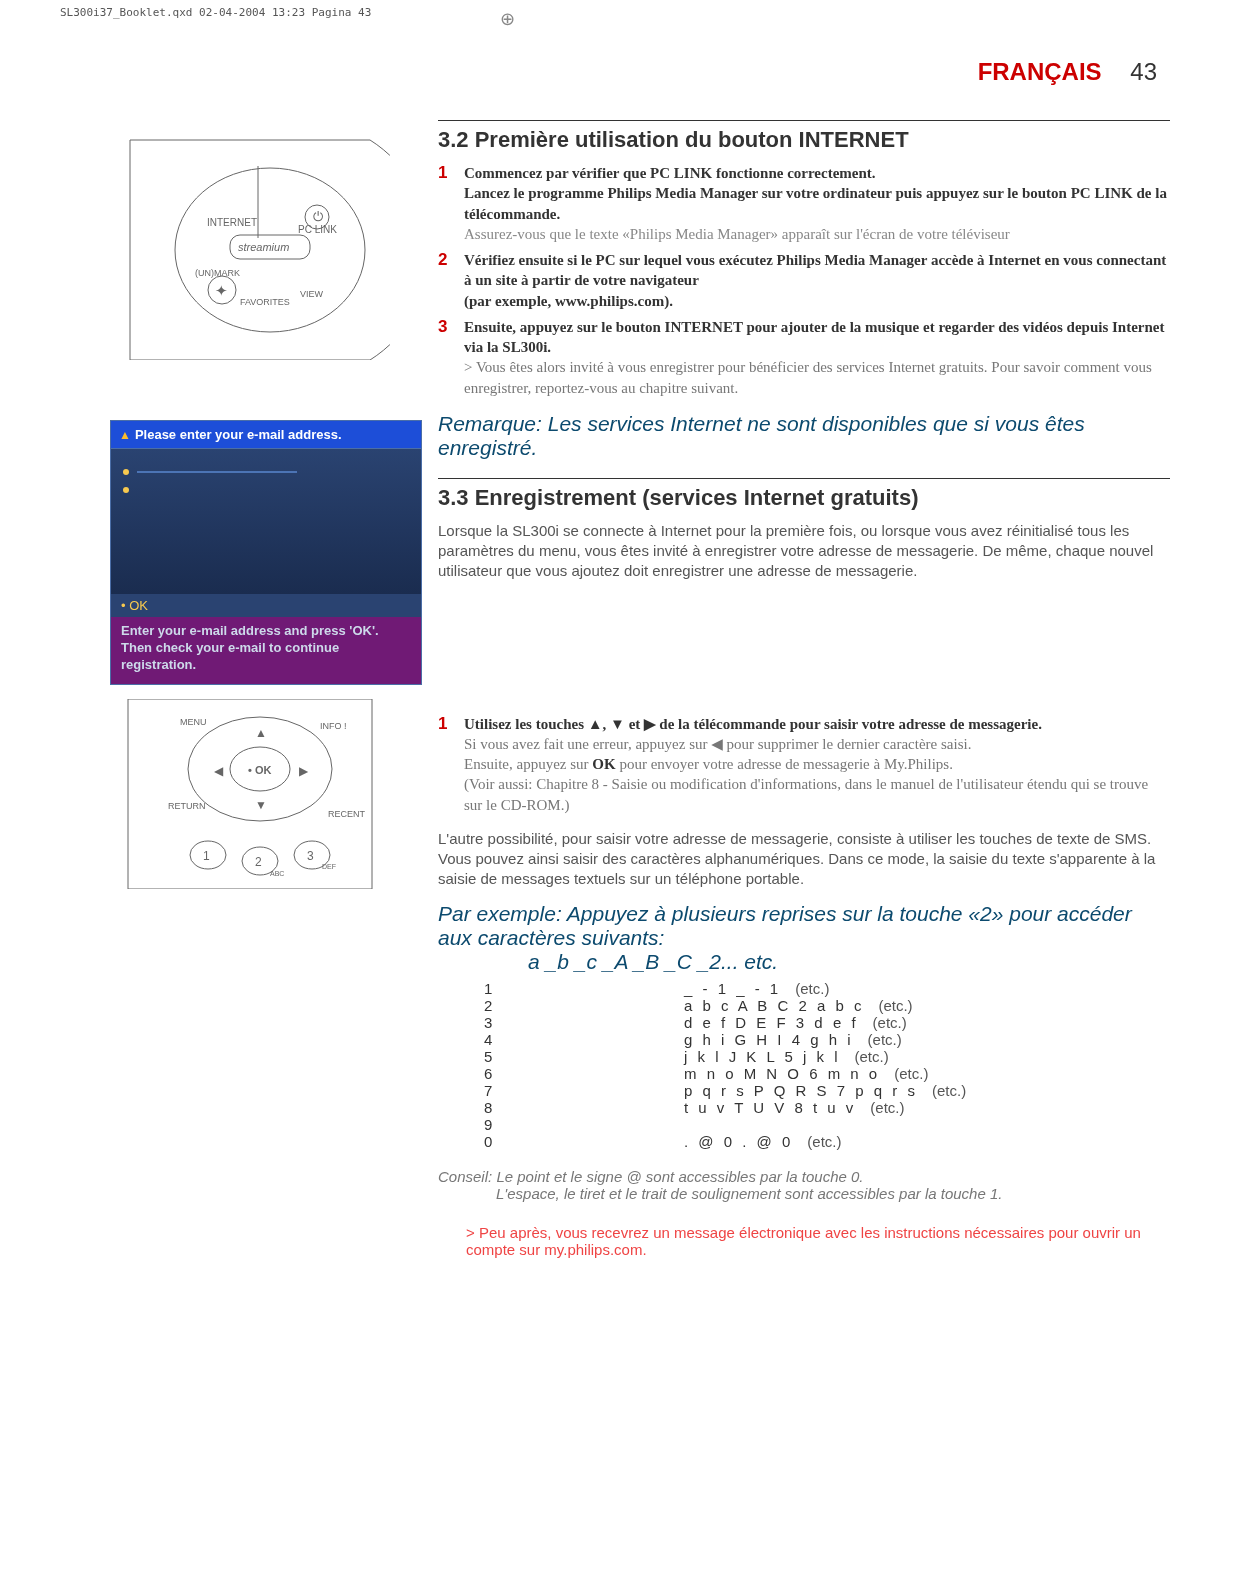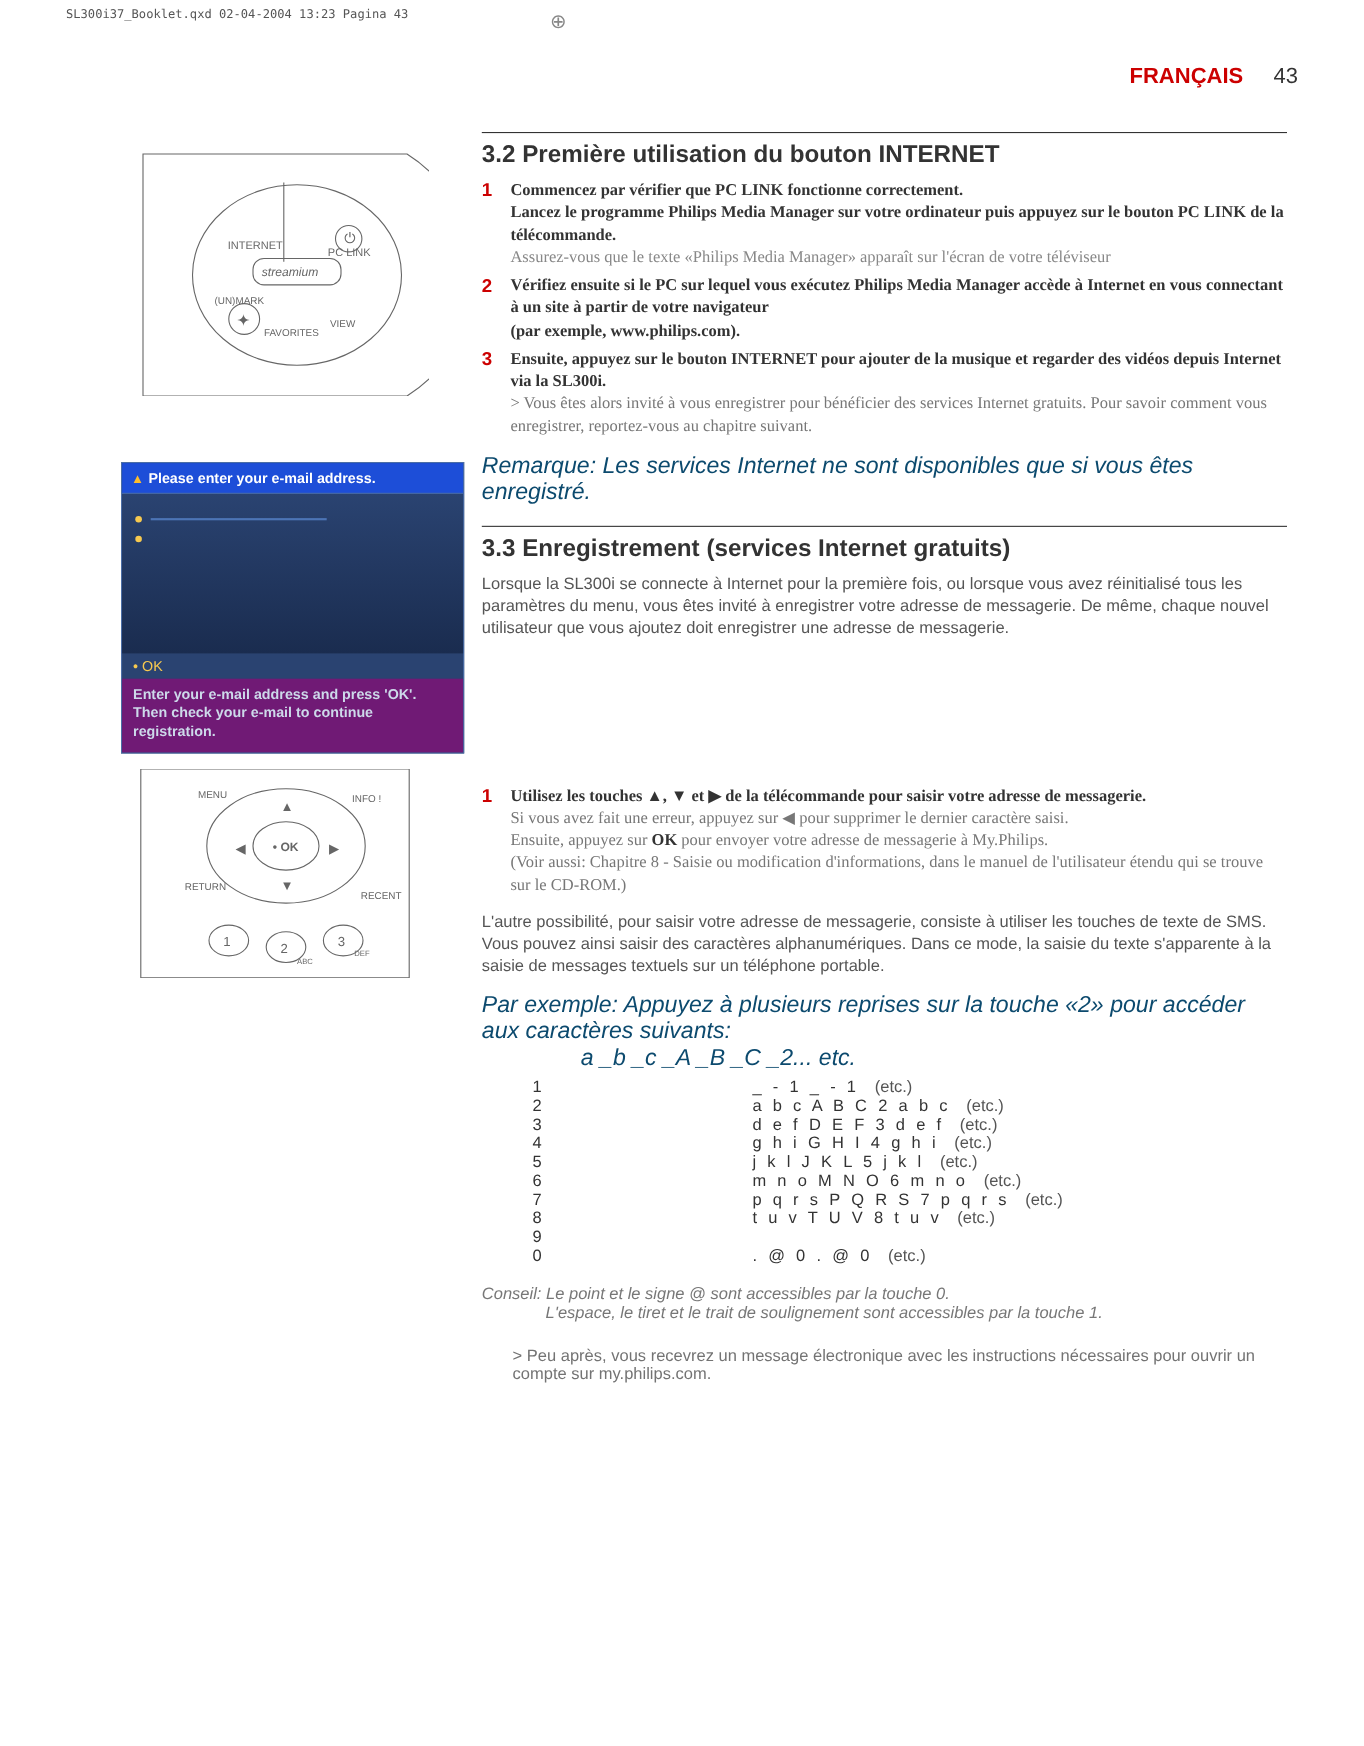--- a/index.html
+++ b/index.html
@@ -23,22 +23,22 @@
   .crop-marks {
     position: absolute;
     top: 8px;
     left: 500px;
     color: #888;
     font-size: 18px;
   }
   .lang-header {
     position: absolute;
     top: 58px;
-    right: 60px;
-    font-size: 20px;
+    right: 83px;
+    font-size: 24px;
     font-weight: bold;
     color: #c00;
   }
   .lang-header .pagenum {
     font-weight: normal;
     color: #333;
     margin-left: 22px;
   }
 
   .content {
@@ -168,21 +168,21 @@
     font-style: italic;
     font-size: 15px;
     color: #777;
     margin-top: 18px;
     padding-left: 0px;
   }
   .tip .indent { padding-left: 58px; display:block;}
 
   .after {
     font-size: 15px;
-    color:#737373;
+    color:#ef4444;
     margin-top: 22px;
     padding-left: 28px;
   }
 </style>
 </head>
 <body>
 
 <div class="page-header-note">SL300i37_Booklet.qxd  02-04-2004  13:23  Pagina 43</div>
 <div class="crop-marks">⊕</div>
 

